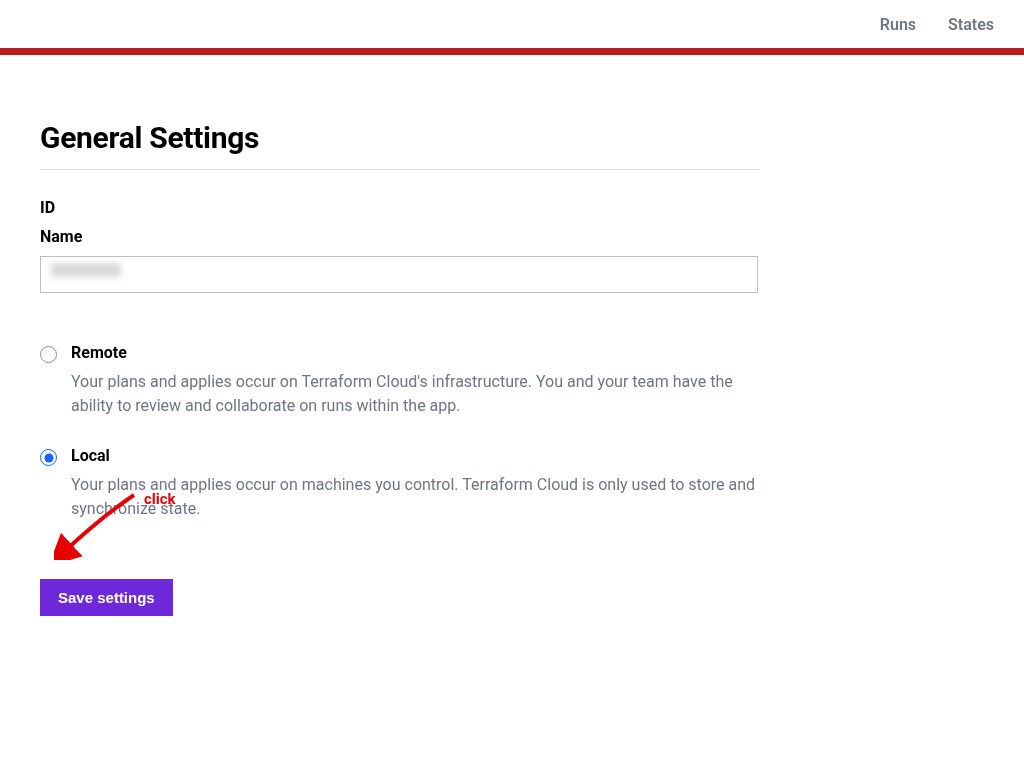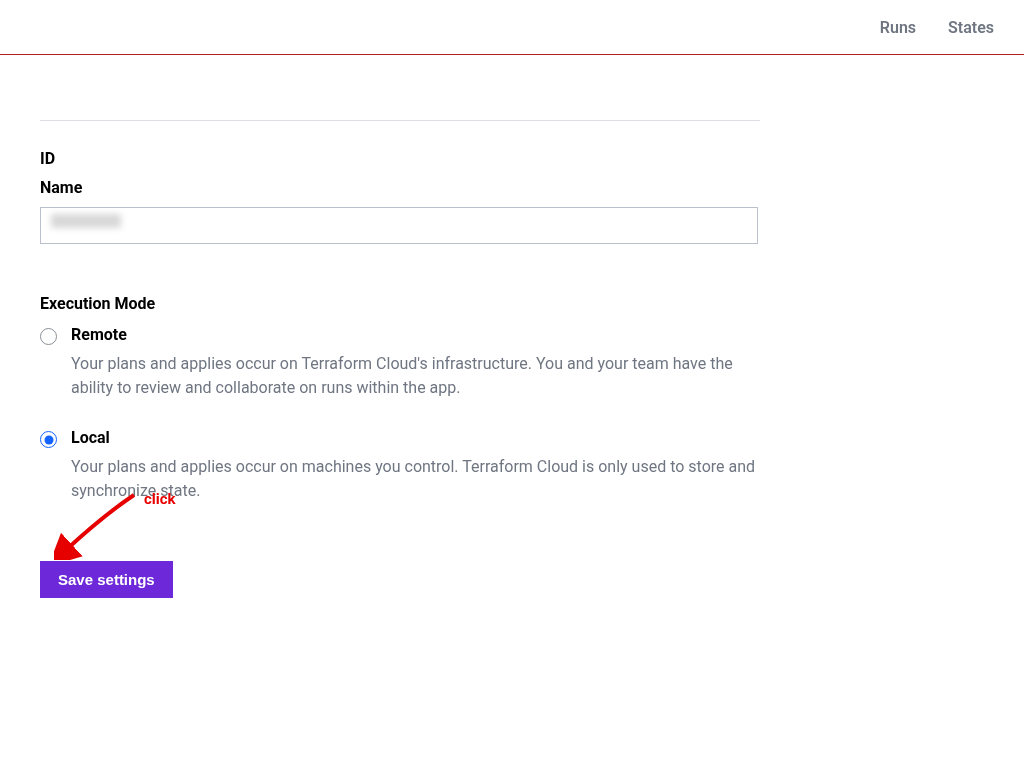--- a/index.html
+++ b/index.html
@@ -10,21 +10,21 @@
       background: #fff;
       color: #000;
       position: relative;
       overflow: hidden;
     }
     .top-nav {
       display: flex;
       justify-content: flex-end;
       align-items: center;
       height: 55px;
-      border-bottom: 1px solid #b91c1c;
+      border-bottom: 7px solid #b91c1c;
       padding-right: 28px;
       gap: 28px;
     }
     .tab {
       font-weight: 600;
       font-size: 16px;
       color: #6f7682;
       padding: 0 2px;
       height: 55px;
       display: flex;
@@ -197,30 +197,30 @@
 <div class="top-nav">
   <div class="tab">
     <span>Runs</span>
   </div>
   <div class="tab">
     <span>States</span>
   </div>
 </div>
 
 <div class="content">
+  <h1 class="page-title">General Settings</h1>
   <hr class="hr">
 
   <div class="field-label">ID</div>
 
   <div class="field-label">Name</div>
   <div class="name-input">
     <span class="blurred"></span>
   </div>
 
-  <div class="section-label">Execution Mode</div>
 
   <div class="radio-option">
     <div class="radio-circle"></div>
     <div class="radio-content">
       <div class="radio-title">Remote</div>
       <div class="radio-desc">Your plans and applies occur on Terraform Cloud's infrastructure. You and your team have the ability to review and collaborate on runs within the app.</div>
     </div>
   </div>
 
   <div class="radio-option">

